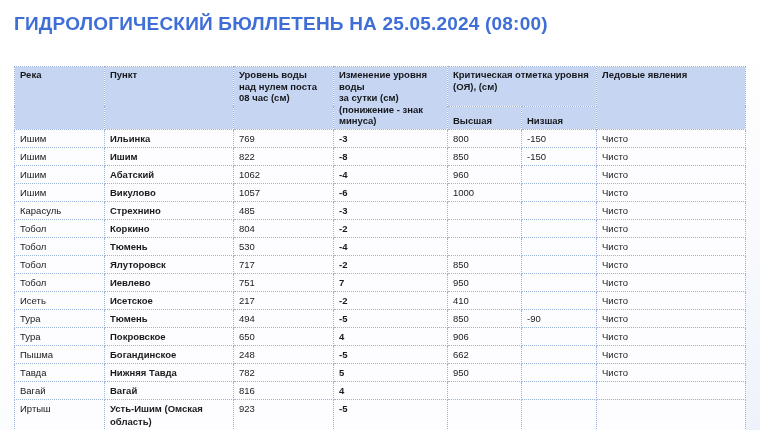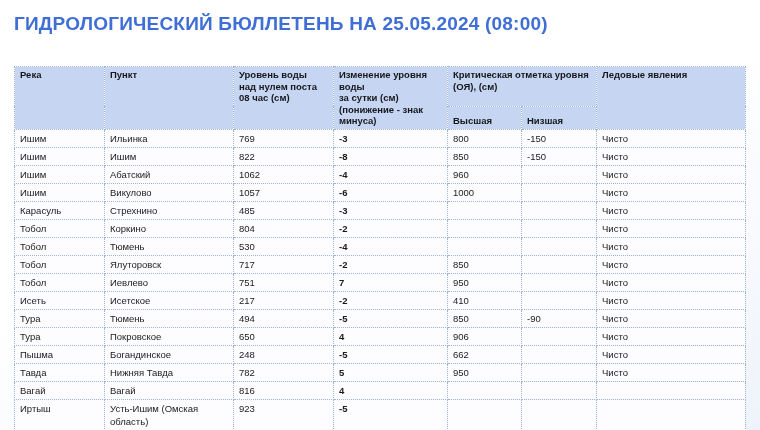--- a/index.html
+++ b/index.html
@@ -86,21 +86,21 @@
   thead tr.head-top th { height: 39px; }
   thead tr.head-sub th { height: 17px; padding-top: 8px; }
 
   table.hydro tbody td {
     height: 18px;
     line-height: 13px;
     background: #fdfdff;
     color: #1a1a1a;
     font-weight: normal;
   }
-  table.hydro tbody tr td:nth-child(2) { font-weight: normal; }
+  table.hydro tbody tr td:nth-child(2) { font-weight: bold; }
   table.hydro tbody tr td:nth-child(4) { font-weight: bold; }
 
   
   col.c-river   { width: 90px; }
   col.c-point   { width: 129px; }
   col.c-level   { width: 100px; }
   col.c-change  { width: 114px; }
   col.c-high    { width: 74px; }
   col.c-low     { width: 75px; }
   col.c-ice     { width: 149px; }

